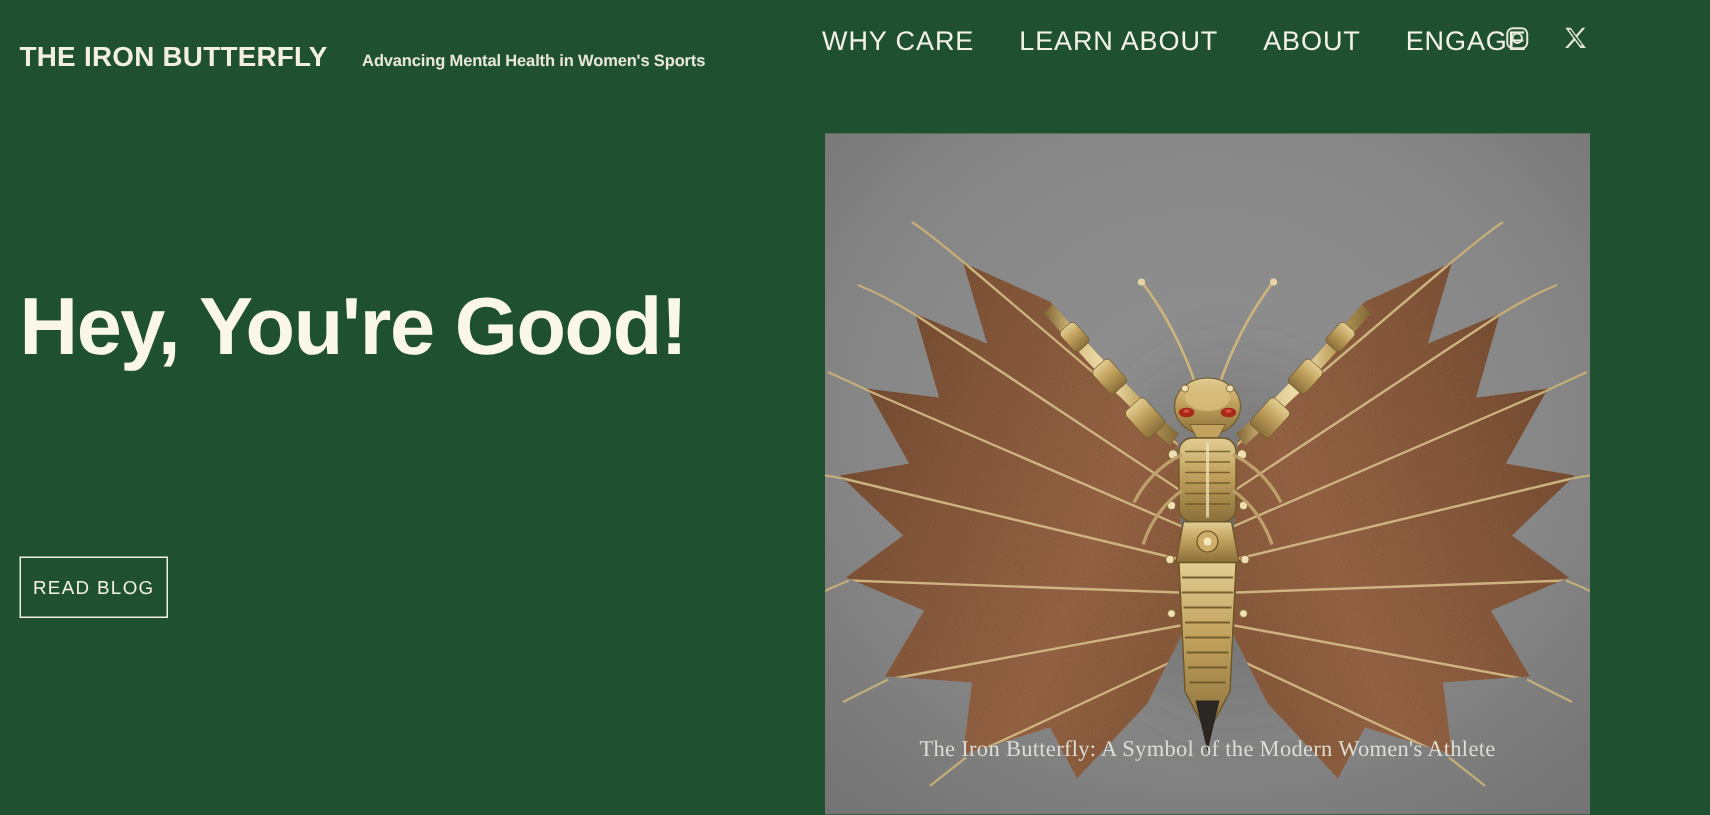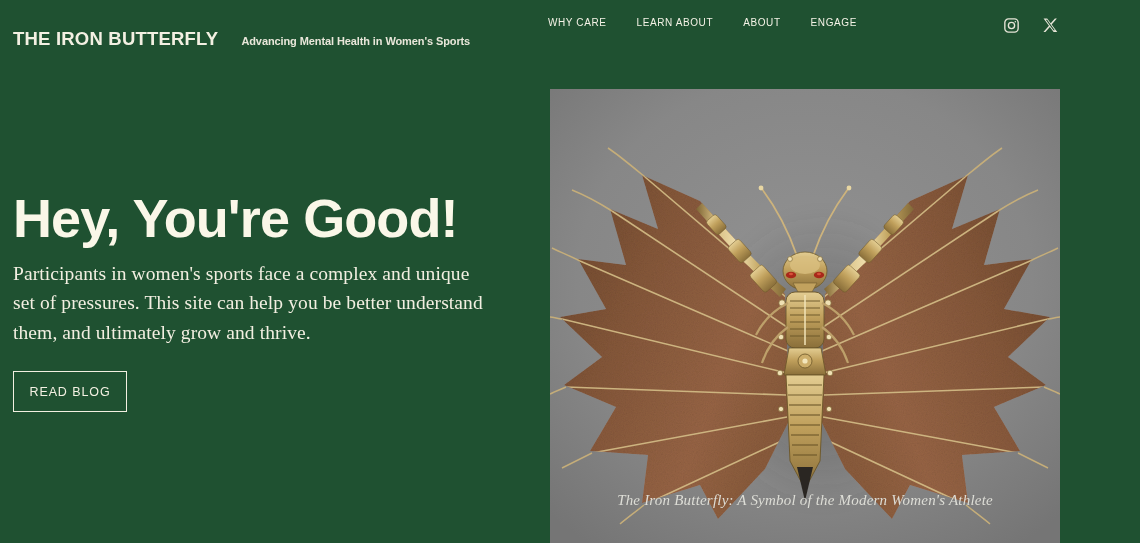--- a/index.html
+++ b/index.html
@@ -56,21 +56,21 @@
     position: absolute;
     left: 548px;
     top: 17px;
     display: flex;
     align-items: center;
     gap: 0;
   }
 
   .nav-link {
     font-family: "Liberation Sans", sans-serif;
-    font-size: 10px;
+    font-size: 18px;
     letter-spacing: 0.6px;
     color: #f4f2e6;
     text-decoration: none;
     white-space: nowrap;
     margin-right: 30px;
     cursor: pointer;
   }
   .nav-link:last-child { margin-right: 0; }
 
   .social-group {
@@ -115,21 +115,21 @@
     line-height: 29.5px;
     color: #f2efe1;
     width: 480px;
     letter-spacing: 0.1px;
   }
 
   .cta-button {
     position: absolute;
     left: 13px;
     top: 371px;
-    width: 114px;
+    width: 99px;
     height: 41px;
     border: 1.5px solid #f2efe1;
     background: transparent;
     color: #f4f1e3;
     font-family: "Liberation Sans", sans-serif;
     font-size: 12.5px;
     letter-spacing: 0.9px;
     display: flex;
     align-items: center;
     justify-content: center;
@@ -138,21 +138,20 @@
 
   
   .image-panel {
     position: absolute;
     left: 550px;
     top: 89px;
     width: 510px;
     height: 454px;
     background: #878787;
     overflow: hidden;
-    font-style: italic;
   }
 
   .butterfly-figure {
     position: absolute;
     inset: 0;
   }
   .butterfly-figure svg { display: block; width: 100%; height: 100%; }
 
   .image-caption {
     position: absolute;
@@ -195,21 +194,20 @@
       <svg viewBox="0 0 24 24" fill="currentColor">
         <path d="M2.2 2.2h5.1l5.0 6.7 5.9-6.7h2.8l-7.4 8.4 7.9 10.6h-5.1l-5.3-7.1-6.3 7.1H2l7.8-8.9L2.2 2.2zm3.1 1.7l10.9 14.7h1.9L7.2 3.9H5.3z"></path>
       </svg>
     </span>
   </div>
 
 </header>
 
 <section class="hero-left">
   <h1 class="hero-heading">Hey, You're Good!</h1>
-  <p class="hero-paragraph">Participants in women's sports face a complex and unique set of pressures. This site can help you be better understand them, and ultimately grow and thrive.</p>
 </section>
 
 <button class="cta-button">READ BLOG</button>
 
 <figure class="image-panel">
 
   <div class="butterfly-figure">
     <svg viewBox="0 0 510 454" preserveAspectRatio="xMidYMid meet">
       <defs>
         <radialGradient id="bgv" cx="50%" cy="42%" r="72%">

